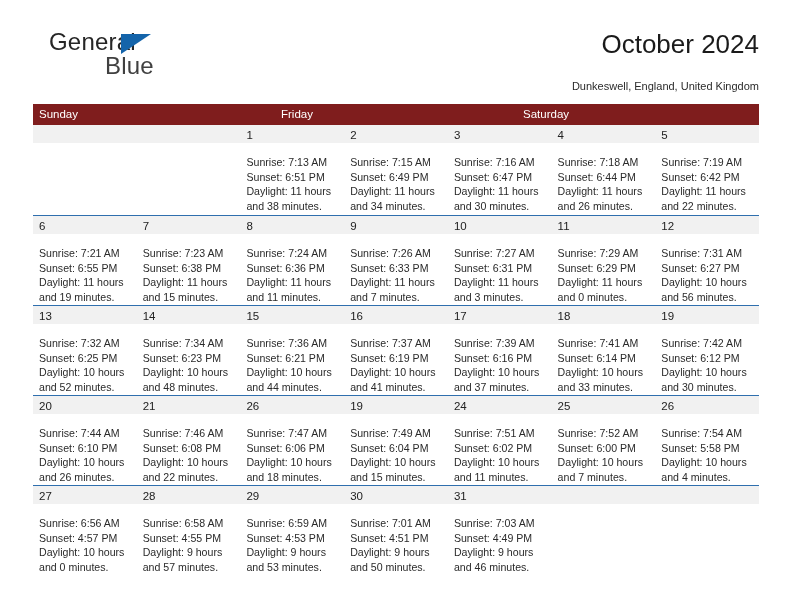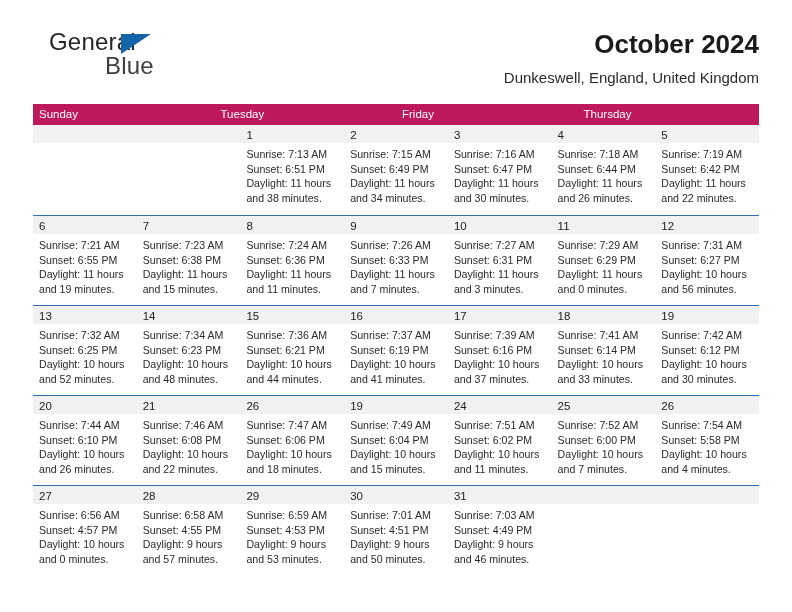--- a/index.html
+++ b/index.html
@@ -67,42 +67,42 @@
     position: absolute;
     right: 0;
     top: 0;
     text-align: right;
     width: 520px;
   }
   .cal-title {
     font-size: 26px;
     color: #1a1a1a;
     line-height: 32px;
-    font-weight: bold;
+    font-weight: normal;
     margin: 0;
     white-space: nowrap;
   }
   .cal-subtitle {
-    font-size: 15px;
+    font-size: 11px;
     color: #2b2b2b;
     line-height: 20px;
-    margin: 8px 0 0 0;
+    margin: 16px 0 0 0;
     white-space: nowrap;
   }
 
   
   .calendar {
     position: absolute;
     left: 33px;
     top: 104px;
     width: 726px;
   }
   .weekdays {
     display: flex;
-    background: #be185d;
+    background: #7f1d1d;
     height: 21px;
   }
   .weekday {
     flex: 1 1 0;
     color: #ffffff;
     font-size: 11.5px;
     line-height: 21px;
     padding-left: 6px;
     box-sizing: border-box;
     white-space: nowrap;
@@ -129,21 +129,21 @@
     background: #f1f1f1;
     padding-left: 6px;
     box-sizing: border-box;
   }
   .day-num {
     font-size: 11.5px;
     line-height: 18px;
     color: #222222;
   }
   .day-body {
-    padding: 4px 6px 0 6px;
+    padding: 12px 6px 0 6px;
     box-sizing: border-box;
   }
   .day-line {
     font-size: 10.6px;
     line-height: 14.6px;
     color: #2a2a2a;
     white-space: nowrap;
   }
   .day.empty .day-strip { background: #f1f1f1; }
 </style>
@@ -163,23 +163,22 @@
     <div class="titles">
       <div class="cal-title">October 2024</div>
       <div class="cal-subtitle">Dunkeswell, England, United Kingdom</div>
     </div>
 
   </div>
 
   <div class="calendar">
     <div class="weekdays">
         <div class="weekday">Sunday</div>
-        <div class="weekday">Tuesday</div>
         <div class="weekday">Friday</div>
-        <div class="weekday">Thursday</div>
+        <div class="weekday">Saturday</div>
       </div>
     <div class="weeks">
         <div class="week first">
           <div class="day empty">
             <div class="day-strip"><span class="day-num"></span></div>
           </div>
           <div class="day empty">
             <div class="day-strip"><span class="day-num"></span></div>
           </div>
           <div class="day">

